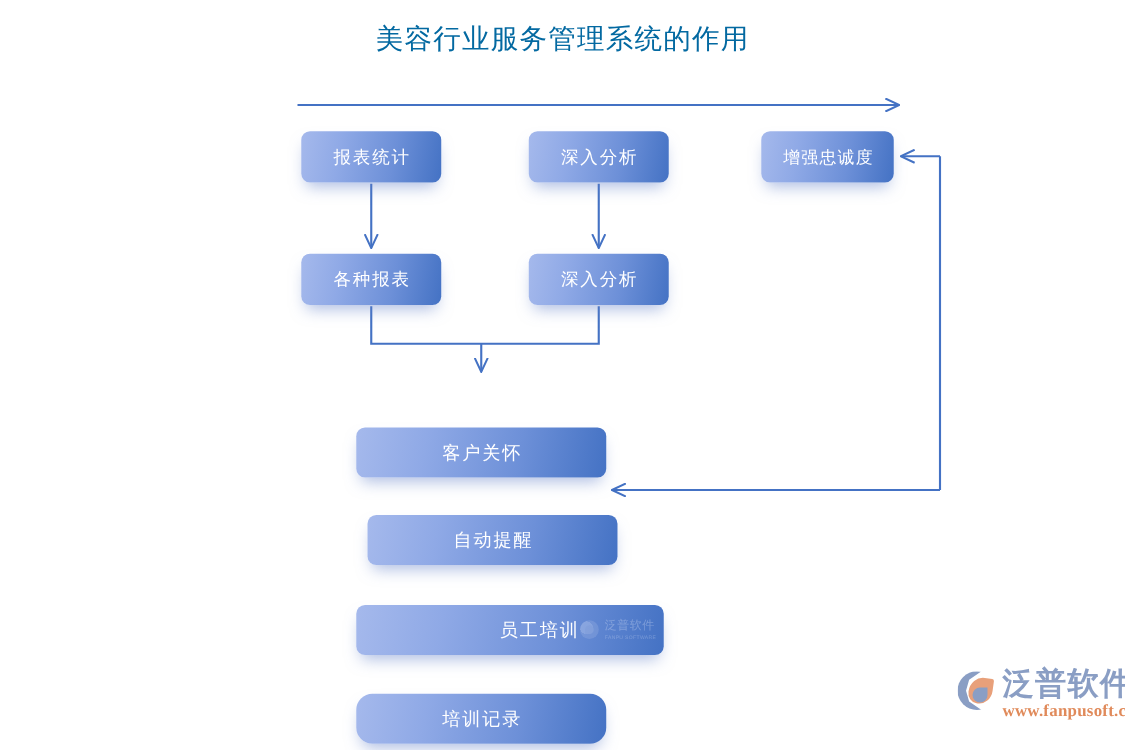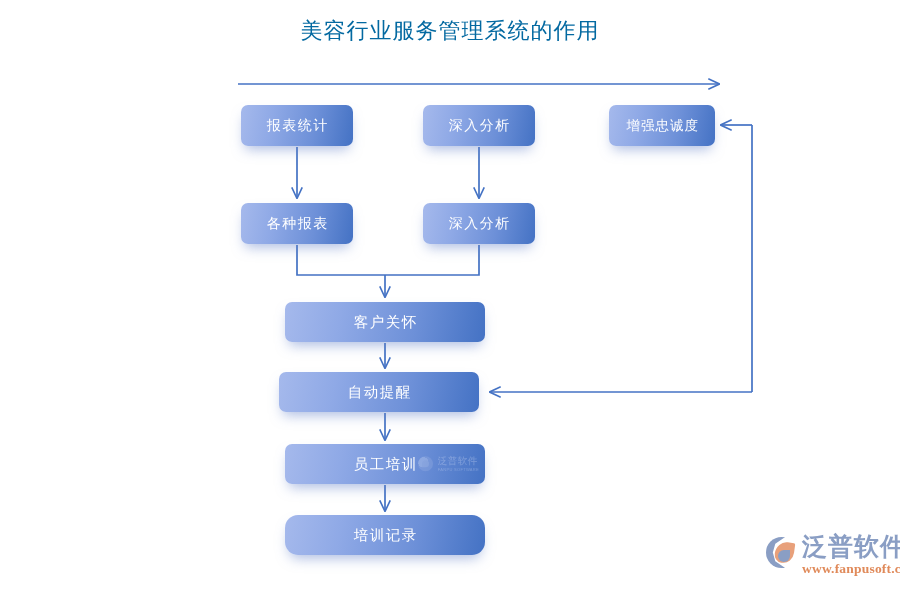--- a/index.html
+++ b/index.html
@@ -48,20 +48,21 @@
     overflow: hidden;
   }
   .node.small {
     width: 112px;
     height: 41px;
     font-size: 14px;
   }
   .node.wide {
     width: 200px;
     height: 40px;
+    margin-top: 40px;
   }
   svg#links {
     position: absolute;
     left: 0;
     top: 0;
     width: 900px;
     height: 600px;
     pointer-events: none;
   }
   
@@ -222,25 +223,25 @@
   </div>
 
   <div class="node small" style="left:423px; top:203px; width:112px; height:41px;">
     <span>深入分析</span>
   </div>
 
   <div class="node wide" style="left:285px; top:302px;">
     <span>客户关怀</span>
   </div>
 
-  <div class="node wide" style="left:279px; top:372px;">
+  <div class="node wide" style="left:294px; top:372px;">
     <span>自动提醒</span>
   </div>
 
-  <div class="node wide" style="left:285px; top:444px;">
+  <div class="node wide" style="left:285px; top:444px;padding-left:46px;">
     <span>员工培训</span>
     <span class="node-watermark">
       <span class="wm-mark"></span>
       <span style="display:flex;flex-direction:column;align-items:flex-start;">
         <span class="wm-text">泛普软件</span>
         <span class="wm-sub">FANPU SOFTWARE</span>
       </span>
     </span>
   </div>
 

